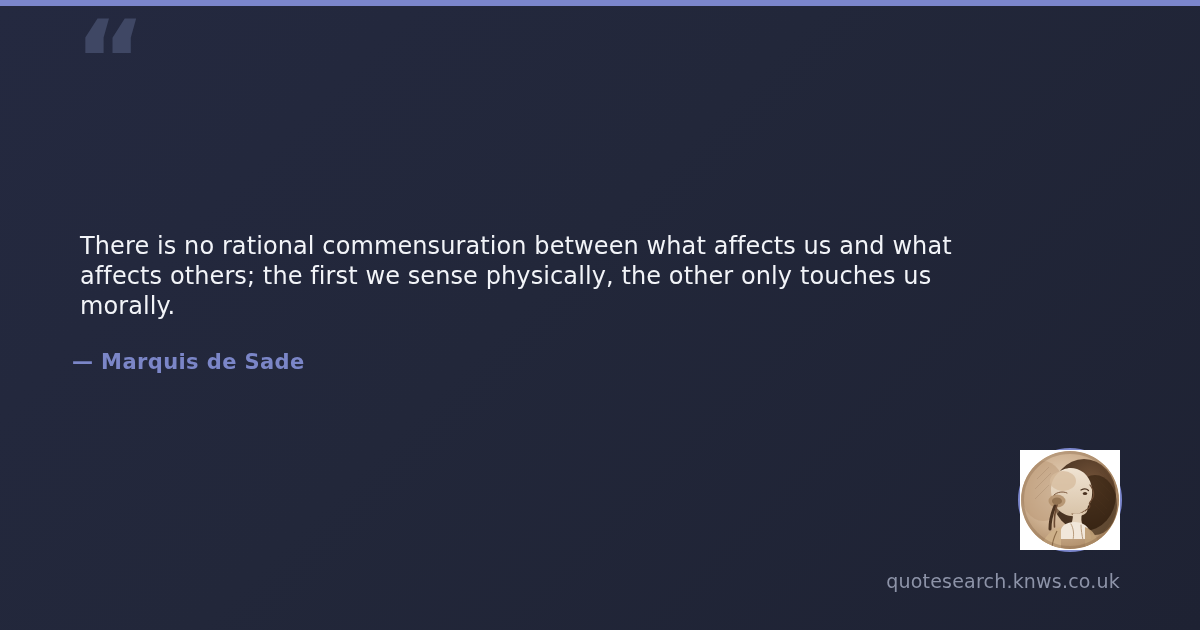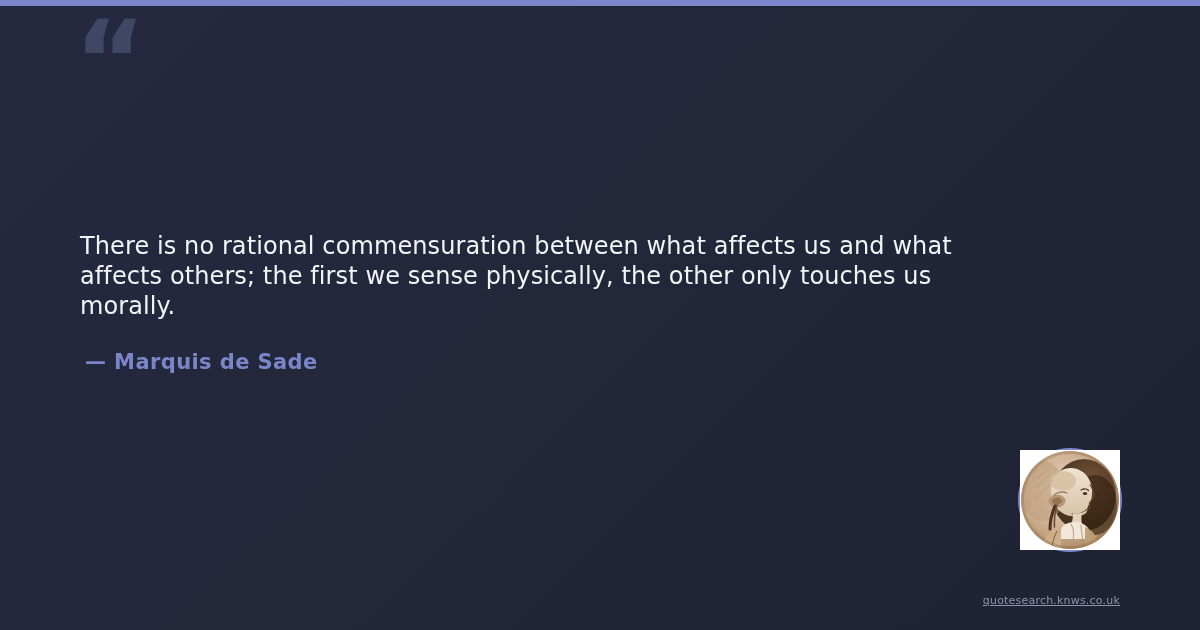--- a/index.html
+++ b/index.html
@@ -56,21 +56,21 @@
     font-size: 24px;
     line-height: 30px;
     font-weight: 400;
     color: #f2f4f8;
     letter-spacing: 0.1px;
   }
 
   
   #attribution {
     position: absolute;
-    left: 85px;
+    left: 72px;
     top: 348px;
     font-size: 21px;
     line-height: 28px;
     font-weight: 700;
     color: #7b86c8;
     letter-spacing: 0.4px;
     white-space: nowrap;
   }
 
   
@@ -104,27 +104,26 @@
     overflow: hidden;
     background: #c9ab86;
   }
 
   #portrait-photo svg { display: block; }
 
   
   #footer-credit {
     position: absolute;
     right: 80px;
-    top: 591px;
-    font-size: 11px;
+    top: 571px;
+    font-size: 19px;
     line-height: 20px;
     color: #8d93a8;
     letter-spacing: 0.2px;
     white-space: nowrap;
-    text-decoration: underline;
   }
 </style>
 </head>
 <body>
 
 <div id="quote-card">
 
   <div id="accent-bar"></div>
 
   <div id="quote-mark">“</div>

